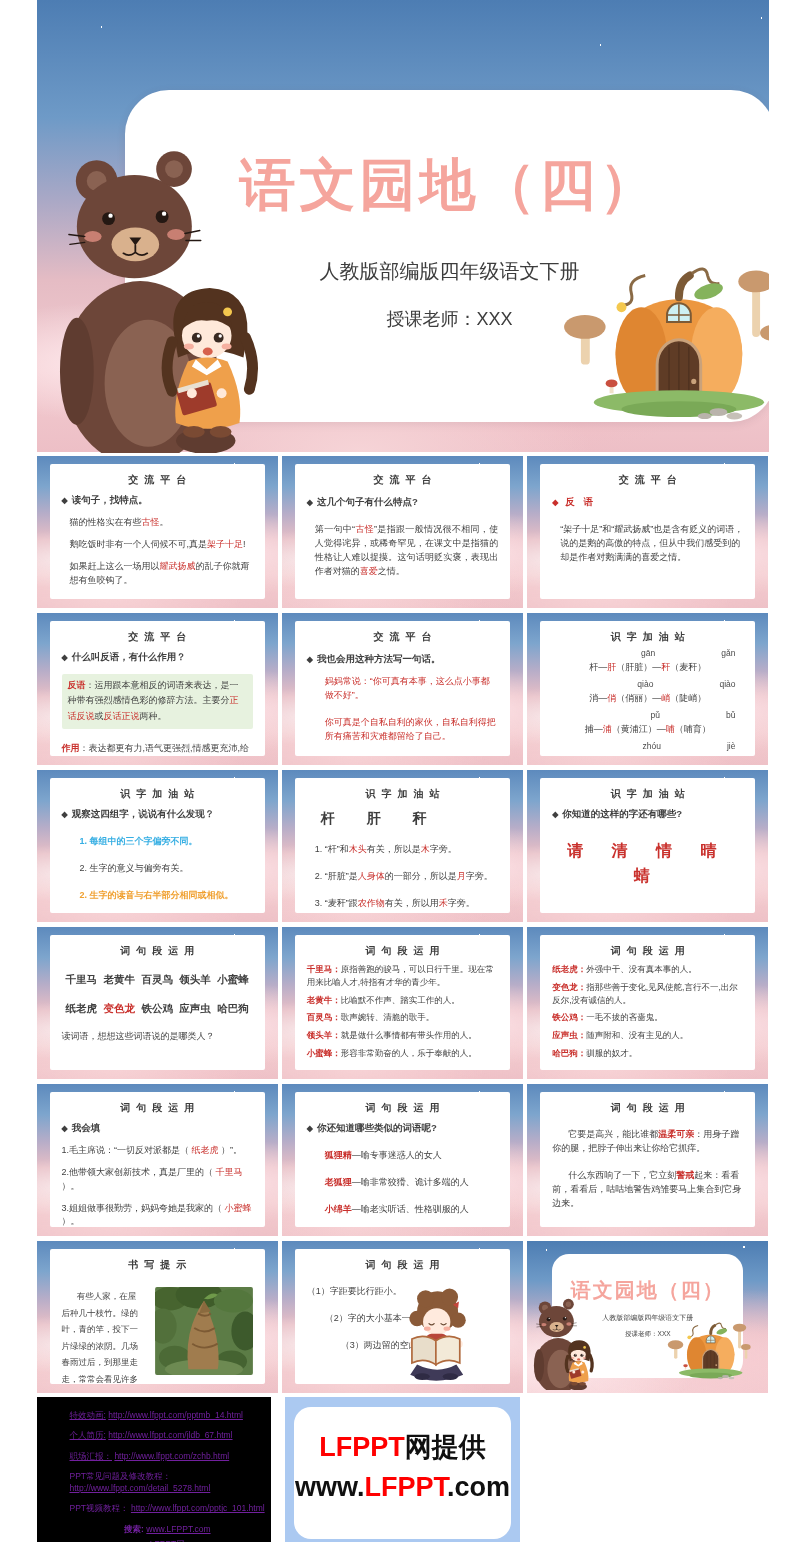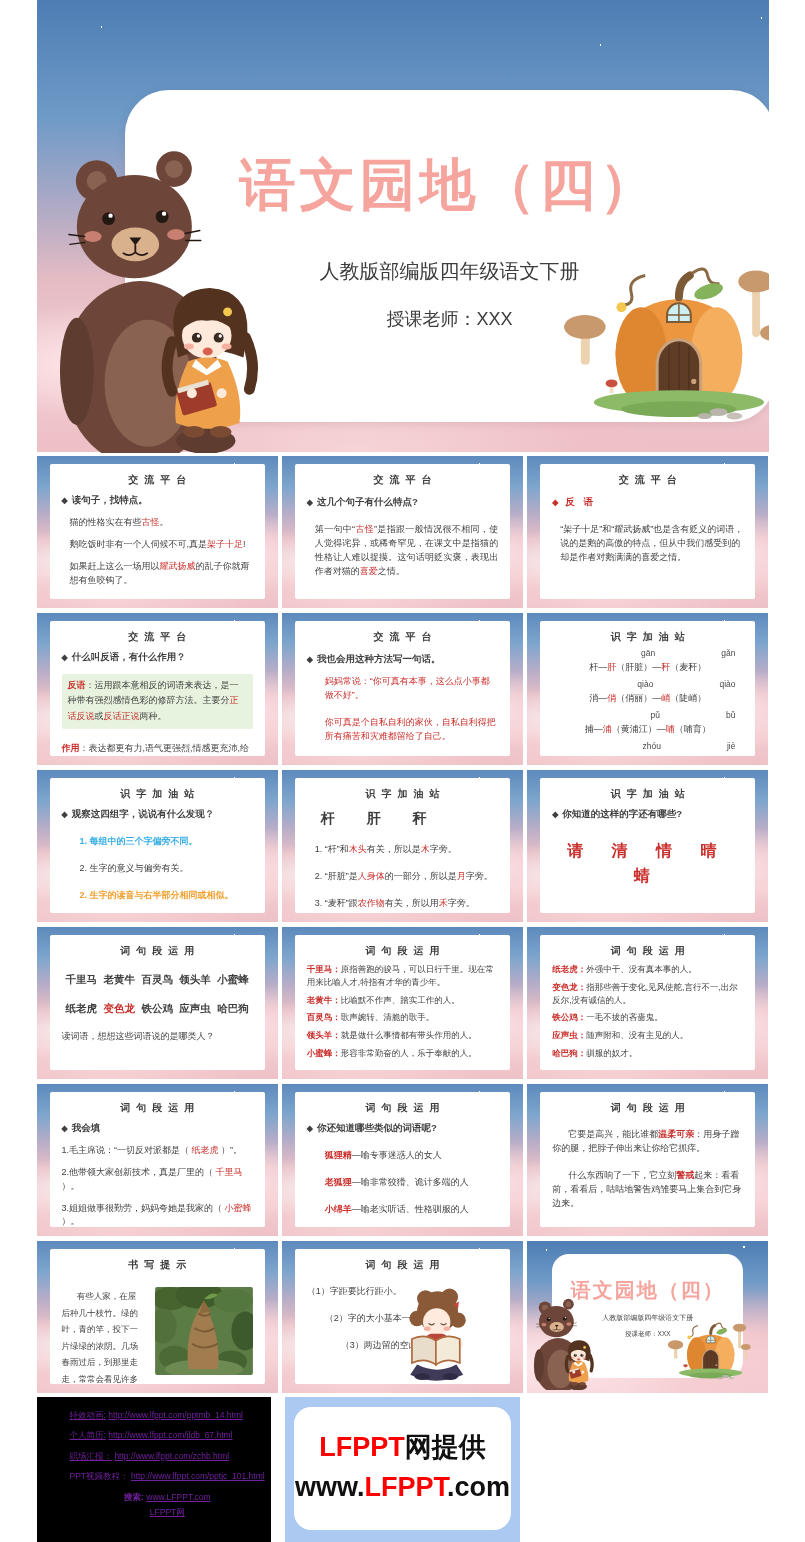--- a/index.html
+++ b/index.html
@@ -492,20 +492,21 @@
   <ellipse cx="156" cy="192" rx="7" ry="3" fill="#b9b3ab"></ellipse>
 </svg></div>
       </section>
     </div>
 
   <footer class="footer">
     <div class="links-box" id="linksBox">
         <div class="link-row"><span class="link-label u">特效动画:</span> <a class="link-url" href="#">http://www.lfppt.com/pptmb_14.html</a></div>
         <div class="link-row"><span class="link-label u">个人简历:</span> <a class="link-url" href="#">http://www.lfppt.com/jldb_67.html</a></div>
         <div class="link-row"><span class="link-label u">职场汇报：</span> <a class="link-url" href="#">http://www.lfppt.com/zchb.html</a></div>
+        <div class="link-row"><span class="link-label">PPT常见问题及修改教程：</span><br><a class="link-url" href="#">http://www.lfppt.com/detail_5278.html</a></div>
         <div class="link-row"><span class="link-label">PPT视频教程：</span> <a class="link-url" href="#">http://www.lfppt.com/pptjc_101.html</a></div>
         <div class="search-line"><b>搜索:</b> <a class="link-url" href="#">www.LFPPT.com</a></div>
         <div class="site-line"><a class="link-url" href="#">LFPPT网</a></div>
       </div>
     <div class="promo-box">
       <div class="promo-card">
         <div class="promo-line"><span class="promo-red">LFPPT</span><span>网提供</span></div>
         <div class="promo-line"><span>www.</span><span class="promo-red">LFPPT</span><span>.com</span></div>
       </div>
     </div>

